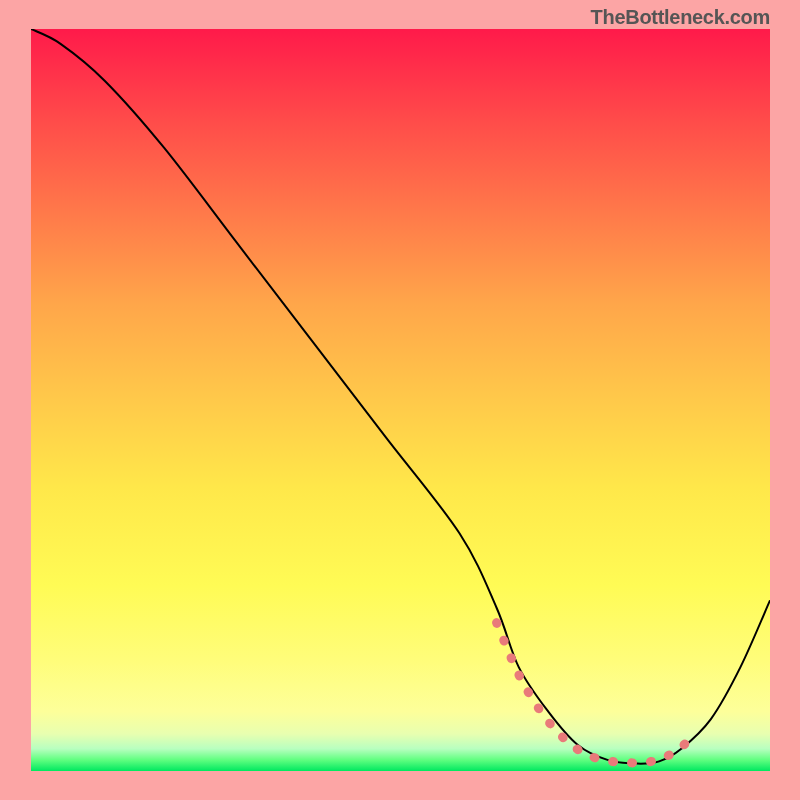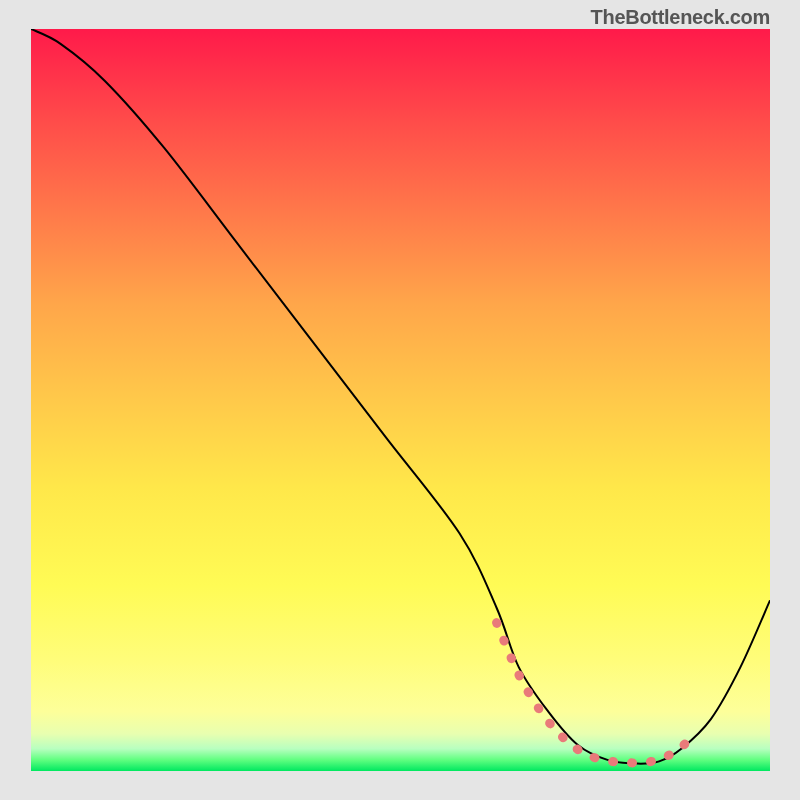--- a/index.html
+++ b/index.html
@@ -1,17 +1,17 @@
 <!DOCTYPE html>
 <html><head>
 <meta charset="utf-8">
 <style>
   * { margin: 0; padding: 0; box-sizing: border-box; }
   html, body { width: 800px; height: 800px; overflow: hidden; background: #000; }
-  .container { position: relative; width: 800px; height: 800px; background: #e5e5e5; }
+  .container { position: relative; width: 800px; height: 800px; background: #fca5a5; }
   .plot-area {
     position: absolute;
     left: 31px;
     top: 29px;
     width: 739px;
     height: 742px;
     background: linear-gradient(to bottom,
       #ff1a4a 0%,
       #ff4a4a 12%,
       #ff7a4a 25%,

